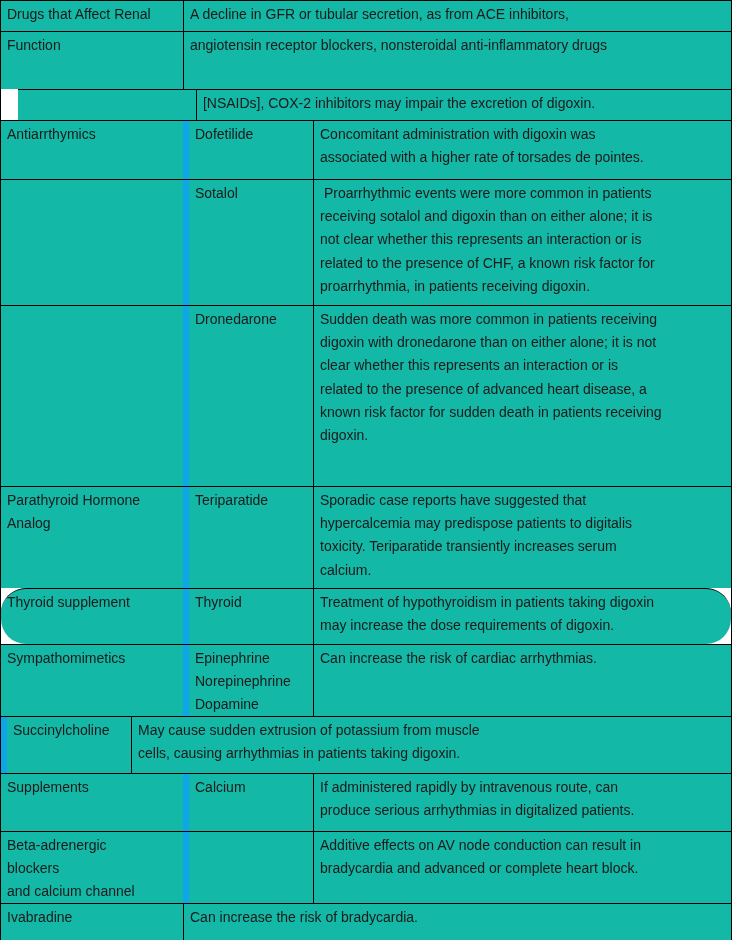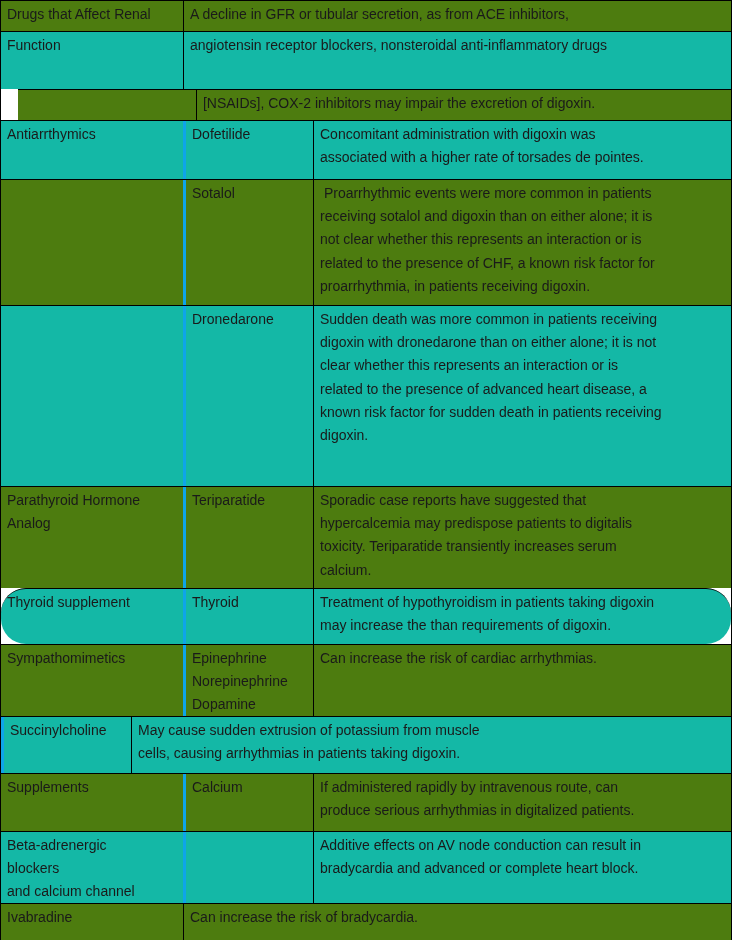--- a/index.html
+++ b/index.html
@@ -22,31 +22,31 @@
   }
   .t-row {
     display: flex;
     box-sizing: border-box;
     overflow: hidden;
   }
   .t-row + .t-row {
     border-top: 1px solid #000000;
   }
   .t-row.shaded { background: #14b8a6; }
-  .t-row.plain  { background: #4d7c0f; }
+  .t-row.plain  { background: #14b8a6; }
   .t-cell {
     box-sizing: border-box;
     padding: 2px 6px 0 6px;
     font-size: 14px;
     line-height: 23.2px;
     white-space: pre;
     overflow: hidden;
   }
   .c-category    { width: 182px; }
-  .c-drug        { width: 130px; border-left: 3px solid #0ea5e9; }
+  .c-drug        { width: 130px; border-left: 6px solid #0ea5e9; }
   .c-description { width: 418px; border-left: 1px solid #000000; }
   .c-wide        { width: 548px; border-left: 1px solid #000000; }
 </style>
 </head>
 <body>
 
 <div class="drug-table">
   <div id="table-rows">
       <div class="t-row plain" style="height: 30px;">
         <div class="t-cell c-category">Drugs that Affect Renal</div>
@@ -91,21 +91,21 @@
         <div class="t-cell c-drug">Teriparatide</div>
         <div class="t-cell c-description">Sporadic case reports have suggested that
 hypercalcemia may predispose patients to digitalis
 toxicity. Teriparatide transiently increases serum
 calcium.</div>
       </div>
       <div class="t-row shaded" style="height: 56px; border-radius: 25px;">
         <div class="t-cell c-category">Thyroid supplement</div>
         <div class="t-cell c-drug">Thyroid</div>
         <div class="t-cell c-description">Treatment of hypothyroidism in patients taking digoxin
-may increase the than requirements of digoxin.</div>
+may increase the dose requirements of digoxin.</div>
       </div>
       <div class="t-row plain" style="height: 72px;">
         <div class="t-cell c-category">Sympathomimetics</div>
         <div class="t-cell c-drug">Epinephrine
 Norepinephrine
 Dopamine</div>
         <div class="t-cell c-description">Can increase the risk of cardiac arrhythmias.</div>
       </div>
       <div class="t-row shaded" style="height: 57px;">
         <div class="t-cell c-drug">Succinylcholine</div>

